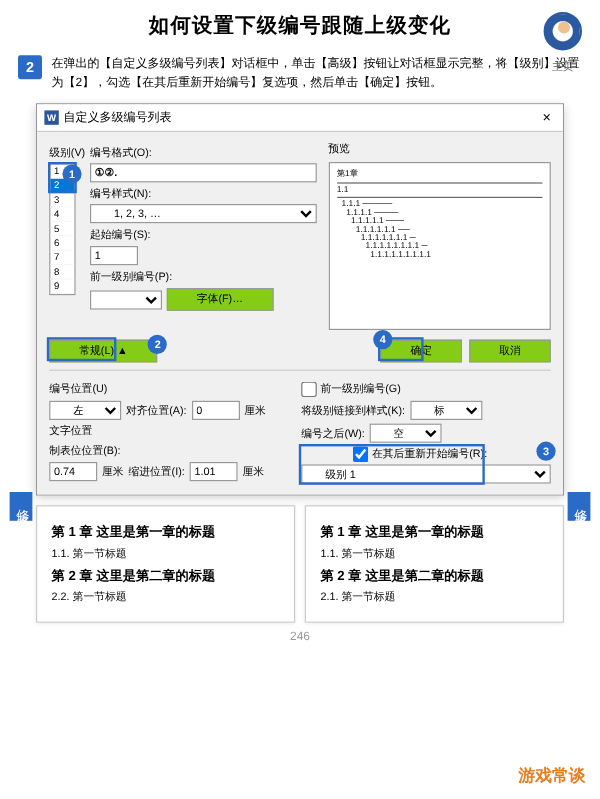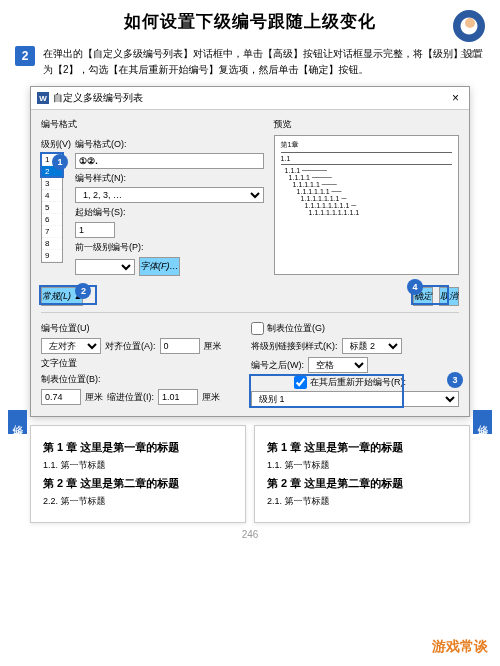--- a/index.html
+++ b/index.html
@@ -24,24 +24,24 @@
 .col-left { flex: 1.2; }
 .col-right { flex: 1; }
 .group-title { font-size: 9px; margin-bottom: 4px; }
 .level-row { display: flex; gap: 4px; align-items: flex-start; }
 .level-list { width: 22px; border: 1px solid #999; background: #fff; }
 .level-item { padding: 1px 3px; font-size: 8px; border-bottom: 1px dotted #eee; }
 .level-item.sel { background: #0078d7; color: #fff; }
 .form-col { flex: 1; }
 .form-label { font-size: 9px; margin: 3px 0 2px; }
 .form-input { width: 100%; border: 1px solid #999; background: #fff; padding: 1px 3px; font-size: 9px; height: 16px; font-weight: bold; }
-.form-select { width: 100%; border: 1px solid #999; background: #fff; padding: 1px 3px; font-size: 9px; height: 16px; }
+.form-select { width: 100%; border: 1px solid #999; background: #fff; padding: 1px 15px; font-size: 9px; height: 16px; }
 .row-inline { display: flex; gap: 4px; align-items: center; margin: 3px 0; }
 .spinner { width: 40px; border: 1px solid #999; background: #fff; padding: 1px 3px; font-size: 9px; height: 16px; }
-.btn { border: 1px solid #999; background: #7dd3fc; padding: 2px 0; font-size: 9px; cursor: pointer; font-style: italic; }
+.btn { border: 1px solid #999; background: #84cc16; padding: 2px 24px; font-size: 9px; cursor: pointer; }
 .preview-box { border: 1px solid #999; background: #fff; height: 140px; padding: 4px 6px; font-size: 7px; overflow: hidden; }
 .preview-line { border-bottom: 1px solid #666; margin: 2px 0; height: 1px; }
 .lower-section { margin-top: 8px; }
 .lower-row { display: flex; gap: 2px; align-items: center; }
 .lower-col { flex: 1; }
 .callout { width: 16px; height: 16px; background: #2a6bc7; color: #fff; border-radius: 50%; display: inline-flex; align-items: center; justify-content: center; font-size: 9px; font-weight: bold; position: absolute; z-index: 5; }
 .highlight-box { border: 2px solid #2a6bc7; position: absolute; pointer-events: none; z-index: 4; }
 .checkbox-row { display: flex; align-items: center; gap: 3px; margin: 2px 0; font-size: 9px; }
 .side-label { position: absolute; writing-mode: vertical-rl; background: #2a6bc7; color: #fff; font-size: 11px; padding: 6px 2px; letter-spacing: 4px; }
 .side-left { left: 8px; top: 410px; }
@@ -74,21 +74,20 @@
 
   <div class="dialog-wrap">
     <div class="titlebar">
       <span class="titlebar-icon">W</span>
       <span class="titlebar-title">自定义多级编号列表</span>
       <span class="close-x">×</span>
     </div>
     <div class="dialog-body">
       <div class="two-col">
         <div class="col-left">
-          <div class="group-title">编号格式</div>
           <div class="level-row">
             <div>
               <div class="form-label">级别(V)</div>
               <div class="level-list" style="position:relative;">
                 <div class="level-item">1</div>
                 <div class="level-item sel">2</div>
                 <div class="level-item">3</div>
                 <div class="level-item">4</div>
                 <div class="level-item">5</div>
                 <div class="level-item">6</div>
@@ -166,21 +165,21 @@
               <input class="spinner" value="0.74" style="">
               <span>厘米</span>
               <span>缩进位置(I):</span>
               <input class="spinner" value="1.01" style="">
               <span>厘米</span>
             </div>
           </div>
           <div class="lower-col">
             <div class="checkbox-row">
               <input type="checkbox" style="">
-              <span>制表位位置(G)</span>
+              <span>前一级别编号(G)</span>
             </div>
             <div class="row-inline">
               <span>将级别链接到样式(K):</span>
               <select class="form-select" style="width:60px;"><option>标题 2</option></select>
             </div>
             <div class="row-inline">
               <span>编号之后(W):</span>
               <select class="form-select" style="width:60px;"><option>空格</option></select>
             </div>
             <div class="checkbox-row" style="position:relative;padding-left:43px;">

